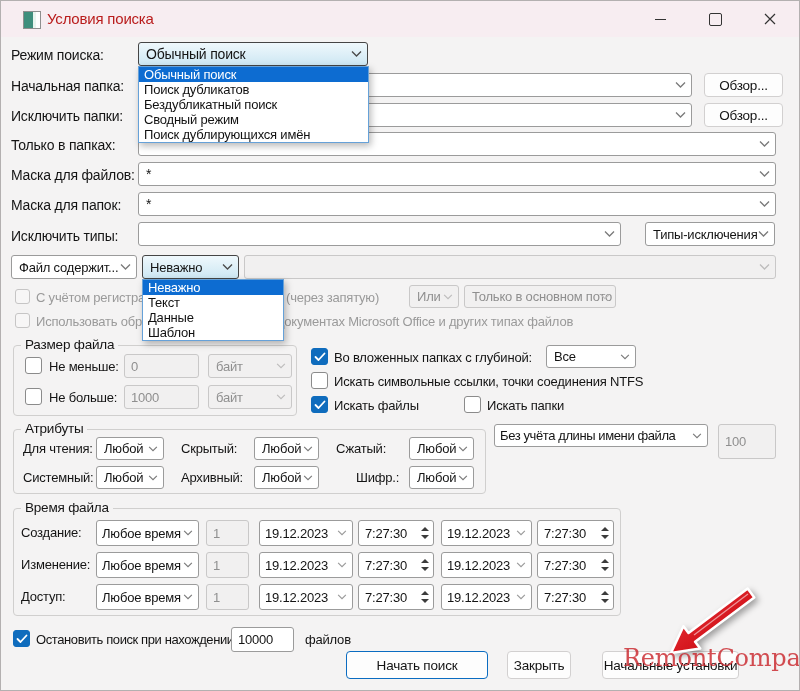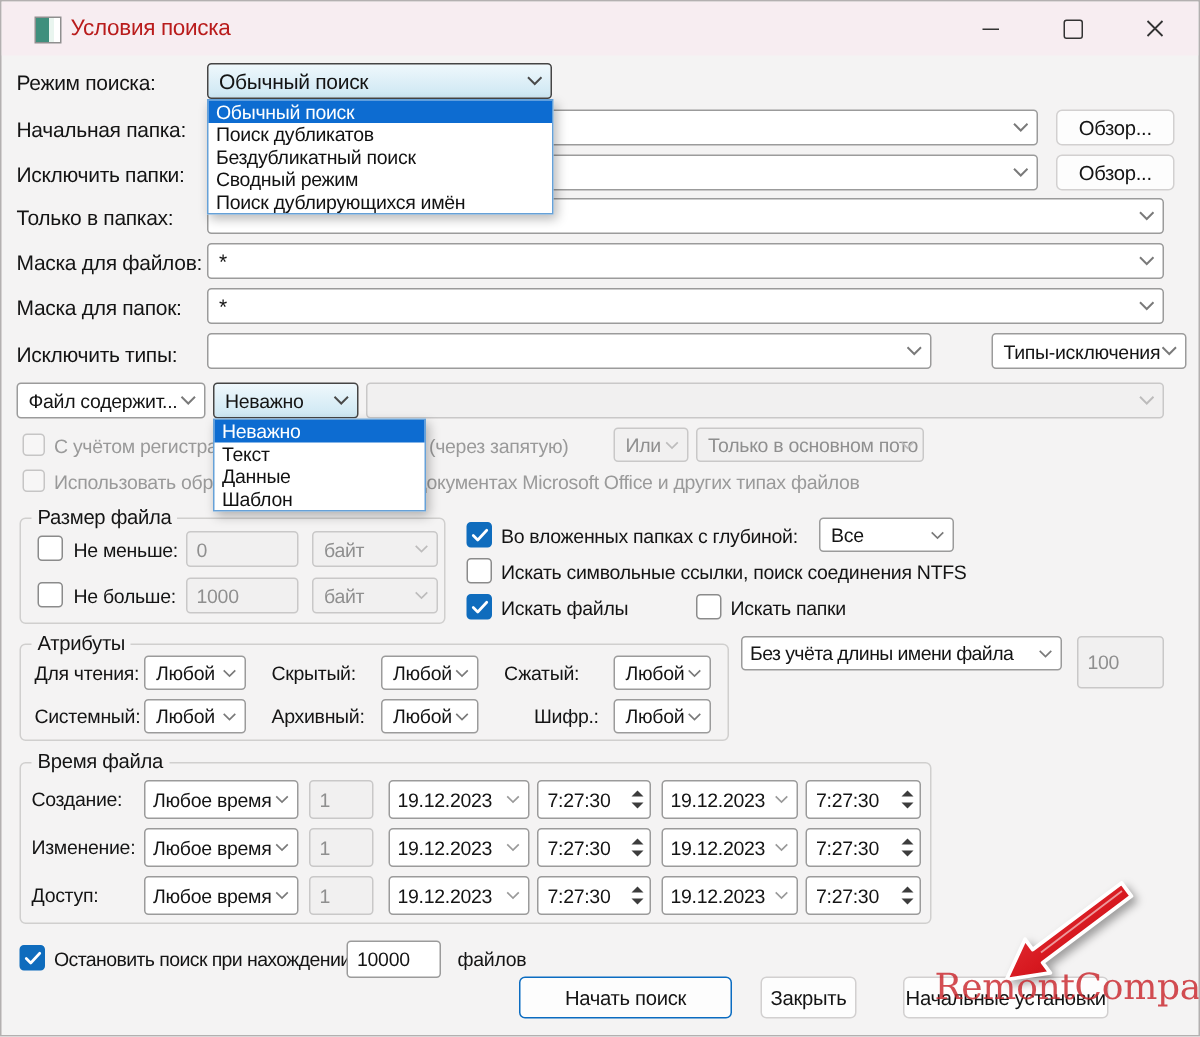--- a/index.html
+++ b/index.html
@@ -134,21 +134,21 @@
   </div>
 
   <div class="lbl" style="left:10px;top:227px;">Исключить типы:</div>
   <div class="combo" style="left:137px;top:221px;width:483px;">
     <span class="chev">
         <svg class="chevsvg" width="11" height="7" viewBox="0 0 11 7">
           <path d="M1,1 L5.5,5.5 L10,1" fill="none" stroke="#7a7a7a" stroke-width="1.3"></path>
         </svg>
       </span>
   </div>
-  <div class="combo" style="left:660px;top:221px;width:130px;">
+  <div class="combo" style="left:644px;top:221px;width:130px;">
     <span class="sm13">Типы-исключения</span>
     <span class="chev">
         <svg class="chevsvg" width="11" height="7" viewBox="0 0 11 7">
           <path d="M1,1 L5.5,5.5 L10,1" fill="none" stroke="#7a7a7a" stroke-width="1.3"></path>
         </svg>
       </span>
   </div>
 
   <div class="combo" style="left:10px;top:254px;width:126px;">
     <span class="sm13">Файл содержит...</span>
@@ -236,21 +236,21 @@
   <div class="lbl sm" style="left:333px;top:349px;">Во вложенных папках с глубиной:</div>
   <div class="combo" style="left:545px;top:344px;width:90px;height:23px;">
     <span class="sm13">Все</span>
     <span class="chev">
         <svg class="chevsvg" width="10" height="6" viewBox="0 0 11 7">
           <path d="M1,1 L5.5,5.5 L10,1" fill="none" stroke="#7a7a7a" stroke-width="1.3"></path>
         </svg>
       </span>
   </div>
   <div class="cb" style="left:310px;top:371px;"></div>
-  <div class="lbl sm" style="left:333px;top:373px;">Искать символьные ссылки, поиск соединения NTFS</div>
+  <div class="lbl sm" style="left:333px;top:373px;">Искать символьные ссылки, точки соединения NTFS</div>
   <div class="cb checked" style="left:310px;top:395px;">
     <svg width="12" height="10" viewBox="0 0 12 10">
         <path d="M1.5,5 L4.5,8 L10.5,1.5" fill="none" stroke="#fff" stroke-width="1.8" stroke-linecap="round" stroke-linejoin="round"></path>
       </svg>
   </div>
   <div class="lbl sm" style="left:333px;top:397px;">Искать файлы</div>
   <div class="cb" style="left:463px;top:395px;"></div>
   <div class="lbl sm" style="left:486px;top:397px;">Искать папки</div>
 
   <div class="group" style="left:12px;top:428px;width:473px;height:65px;"></div>

